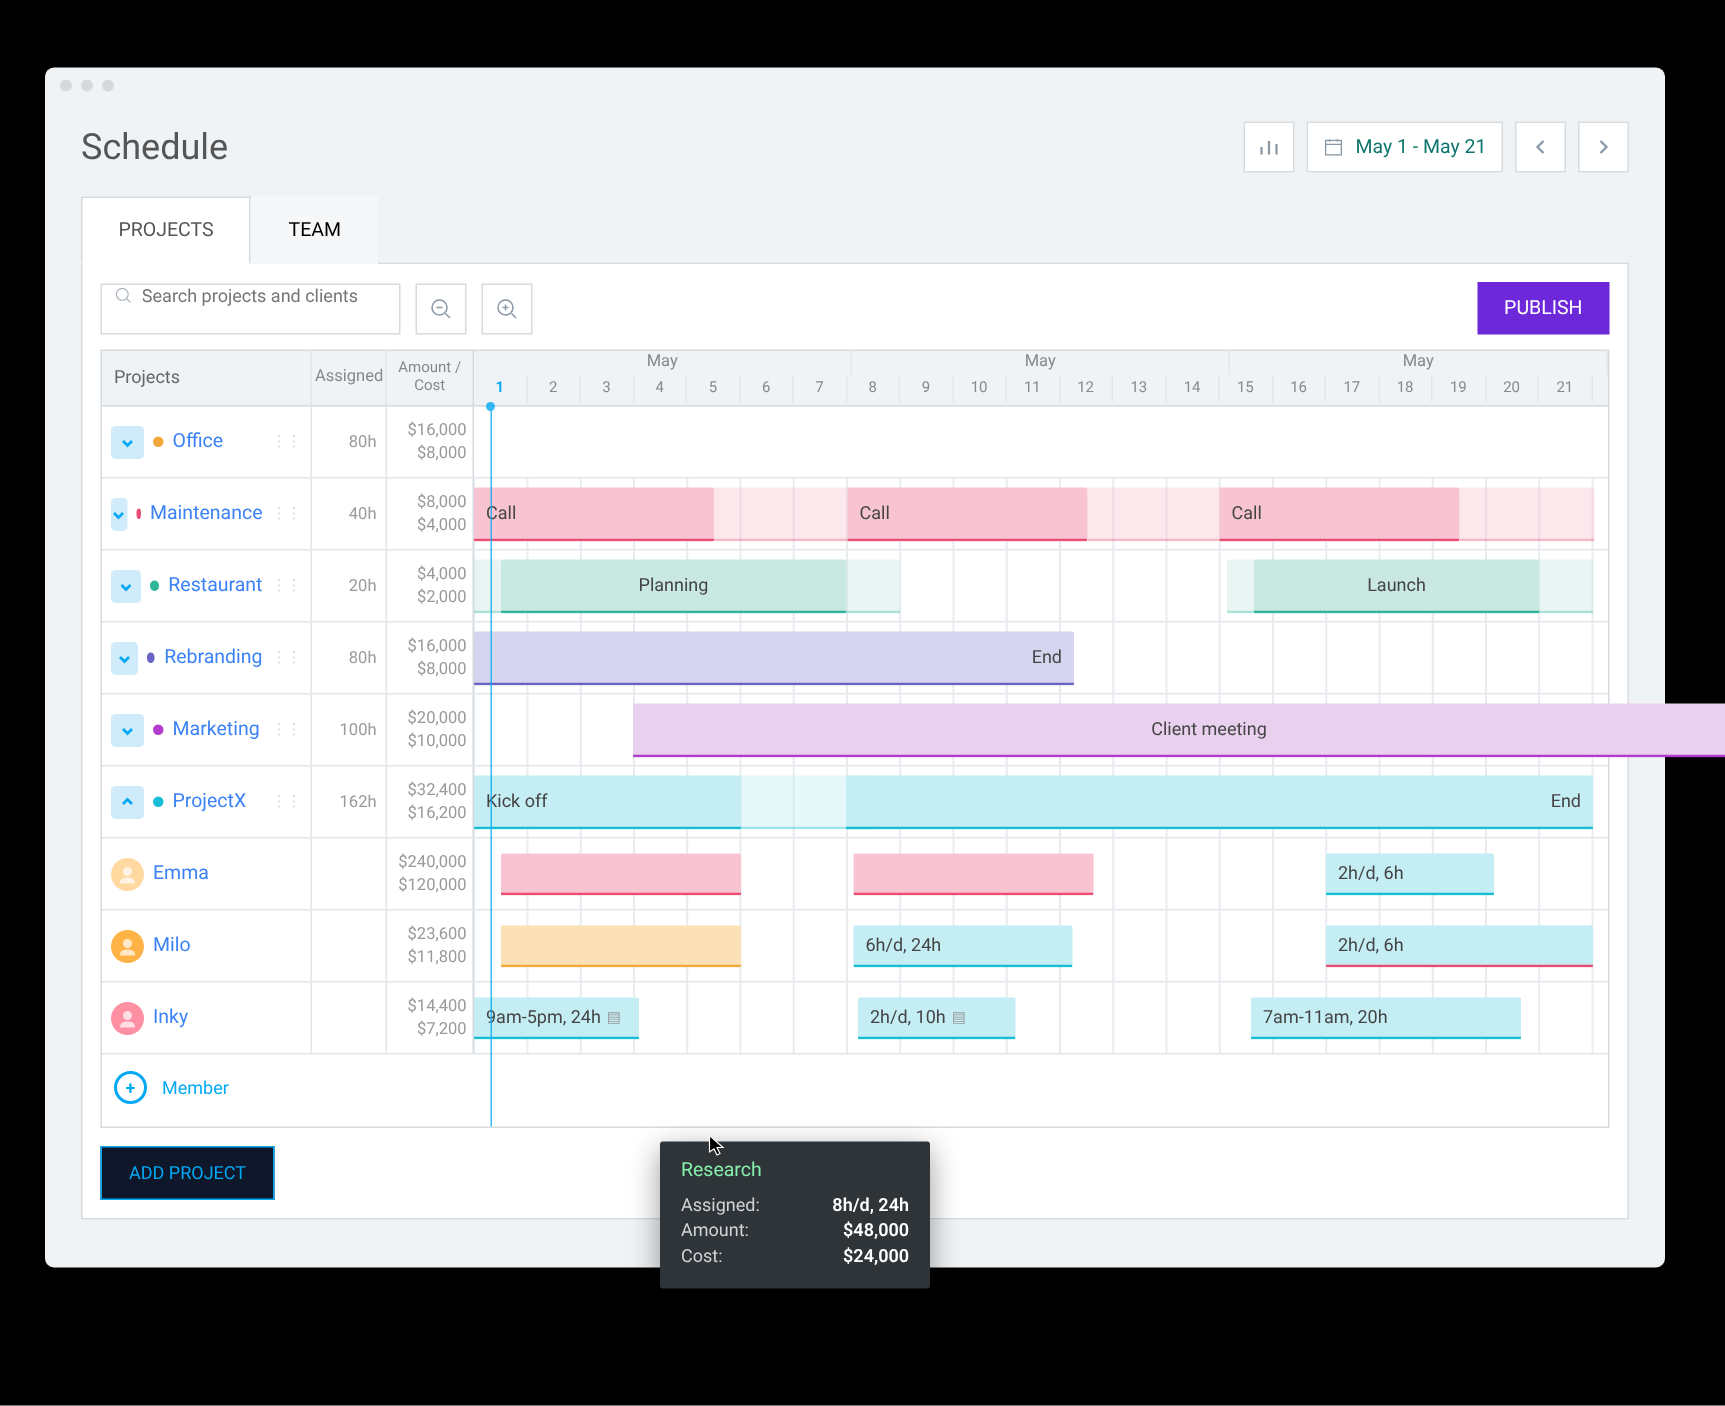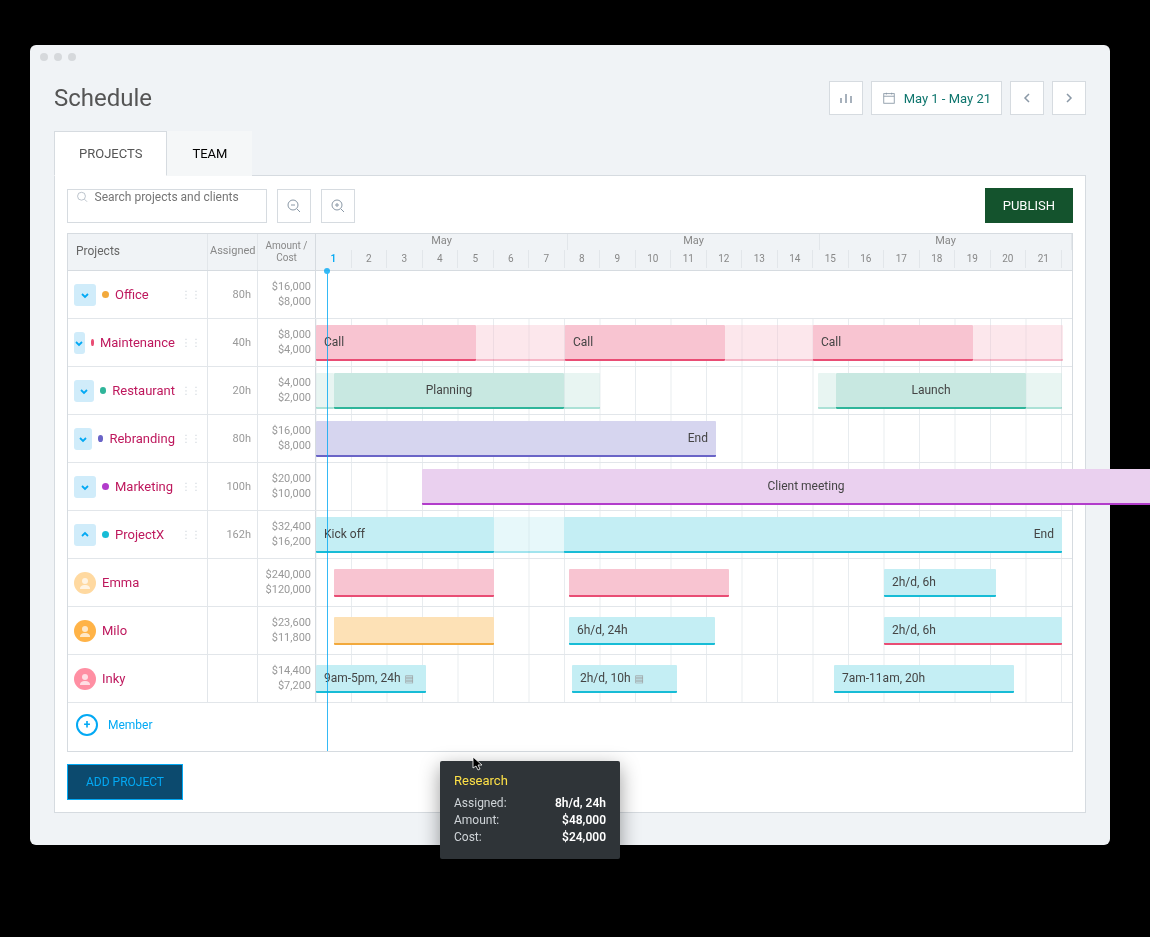--- a/index.html
+++ b/index.html
@@ -15,65 +15,65 @@
   .date-range { height: 34px; border: 1px solid #d6dbe0; background: #fff; display: flex; align-items: center; padding: 0 10px; gap: 8px; font-size: 13px; color: #0f766e; cursor: pointer; }
   .tab { padding: 14px 24px; font-size: 13px; color: #000000; cursor: pointer; border: 1px solid transparent; background: #f5f7f8; }
   .tab.active { background: #fff; color: #555; border: 1px solid #d6dbe0; border-bottom-color: #fff; position: relative; z-index: 2; }
   .tabs-wrap { display: flex; }
   .panel-body { border: 1px solid #d6dbe0; background: #fff; margin-top: -1px; padding: 12px; }
   .filter-row { display: flex; align-items: center; gap: 10px; margin-bottom: 10px; }
   .search { flex: 0 0 200px; height: 34px; border: 1px solid #d6dbe0; display: flex; align-items: flex-start; padding: 0 8px; gap: 6px; }
   .search input { border: none; outline: none; font-size: 12px; color: #888; width: 100%; }
   .zoom-btn { width: 34px; height: 34px; border: 1px solid #d6dbe0; background: #fff; display: flex; align-items: center; justify-content: center; cursor: pointer; color: #8a98a6; }
   .spacer { flex: 1; }
-  .publish { background: #14532d; color: #fff; border: none; padding: 10px 18px; font-size: 13px; cursor: pointer; }
+  .publish { background: #6d28d9; color: #fff; border: none; padding: 10px 18px; font-size: 13px; cursor: pointer; }
 
   .grid { border: 1px solid #d6dbe0; font-size: 12px; color: #555; position: relative; }
   .head-row { display: flex; background: #f0f3f6; border-bottom: 1px solid #d6dbe0; }
   .col-label { width: 140px; padding: 10px 8px; color: #666; border-right: 1px solid #e2e6ea; font-size: 12px; }
   .col-assigned { width: 50px; text-align: center; font-size: 11px; color: #888; padding: 10px 2px; border-right: 1px solid #e2e6ea; }
   .col-cost { width: 58px; text-align: center; font-size: 10px; color: #888; padding: 6px 2px; border-right: 1px solid #d6dbe0; line-height: 1.2; }
   .timeline-head { flex: 1; position: relative; }
   .month-row { display: flex; height: 16px; }
   .month { flex: 1; text-align: center; font-size: 11px; color: #888; border-right: 1px solid #e2e6ea; }
   .days-row { display: flex; height: 18px; }
   .day { width: 35.5px; text-align: center; font-size: 10px; color: #888; border-right: 1px solid #e2e6ea; line-height: 18px; }
   .day.today { color: #03A9F4; font-weight: 600; }
   .today-dot { position: absolute; top: -3px; left: -2.5px; width: 6px; height: 6px; border-radius: 50%; background: #03A9F4; }
 
   .row { display: flex; min-height: 48px; border-bottom: 1px solid #e2e6ea; align-items: stretch; position: relative; }
   .row:last-child { border-bottom: none; }
   .row-label { width: 140px; display: flex; align-items: center; padding: 0 6px; gap: 6px; border-right: 1px solid #e2e6ea; }
   .chev { width: 22px; height: 22px; background: #d0ecfa; border-radius: 3px; display: flex; align-items: center; justify-content: center; cursor: pointer; }
   .chev svg { width: 10px; height: 10px; color: #03A9F4; }
   .proj-dot { width: 7px; height: 7px; border-radius: 50%; }
-  .proj-name { font-size: 13px; color: #be185d; }
+  .proj-name { font-size: 13px; color: #3b82f6; }
   .drag-handle { margin-left: auto; color: #d0d6dc; font-size: 10px; line-height: 0.7; cursor: grab; }
   .row-assigned { width: 50px; text-align: left; color: #999; font-size: 11px; display: flex; align-items: center; justify-content: flex-end; padding-right: 6px; border-right: 1px solid #e2e6ea; }
   .row-cost { width: 58px; text-align: right; color: #999; font-size: 11px; display: flex; flex-direction: column; justify-content: center; padding-right: 4px; border-right: 1px solid #d6dbe0; line-height: 1.3; }
   .row-bars { flex: 1; position: relative; background-image: linear-gradient(to right, #e8ecef 1px, transparent 1px); background-size: 35.5px 100%; background-position: -0.5px 0; }
 
   .bar { position: absolute; top: 6px; height: 36px; display: flex; align-items: center; padding: 0 8px; font-size: 12px; color: #444; border-bottom: 2px solid; border-radius: 1px; }
   .bar.thin { height: 28px; top: 10px; }
   .bar.center { justify-content: center; }
   .bar.end { justify-content: flex-end; }
 
   .member-row .row-label { padding-left: 6px; }
   .avatar { width: 22px; height: 22px; border-radius: 50%; display: flex; align-items: center; justify-content: center; font-size: 12px; }
   .av1 { background: #ffd9a0; }
   .av2 { background: #ffb347; }
   .av3 { background: #ff8fa3; }
   .add-member-row { height: 44px; display: flex; align-items: center; padding-left: 8px; gap: 10px; color: #03A9F4; }
   .plus-circle { width: 22px; height: 22px; border: 2px solid #03A9F4; border-radius: 50%; display: flex; align-items: center; justify-content: center; font-weight: 700; color: #03A9F4; }
 
   .add-project-wrap { margin-top: 12px; }
-  .add-project { border: 1px solid #03A9F4; color: #03A9F4; background: #0c4a6e; padding: 10px 18px; font-size: 12px; cursor: pointer; }
+  .add-project { border: 1px solid #03A9F4; color: #03A9F4; background: #0f172a; padding: 10px 18px; font-size: 12px; cursor: pointer; }
 
   .tooltip { position: absolute; background: #2f3438; color: #cfd4d8; padding: 12px 14px; font-size: 12px; width: 180px; box-shadow: 0 6px 20px rgba(0,0,0,0.4); z-index: 50; border-radius: 2px; }
-  .tooltip .tt-title { color: #fde047; font-size: 13px; margin-bottom: 8px; }
+  .tooltip .tt-title { color: #86efac; font-size: 13px; margin-bottom: 8px; }
   .tooltip .tt-row { display: flex; justify-content: space-between; margin: 3px 0; }
   .tooltip .tt-row span:last-child { color: #fff; font-weight: 600; }
   .cursor { position: absolute; width: 12px; height: 16px; z-index: 60; }
 
   .timeline-body-wrap { position: relative; }
   .vline-today { position: absolute; left: 258.5px; top: 0; bottom: 0; width: 1px; background: #03A9F4; z-index: 4; opacity: 0.8; }
 
   .note-icon { color: #999; font-size: 10px; margin-left: 4px; }
 </style>
 </head>

